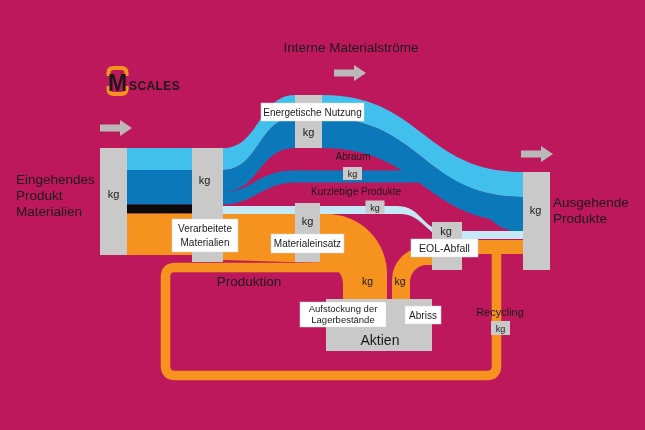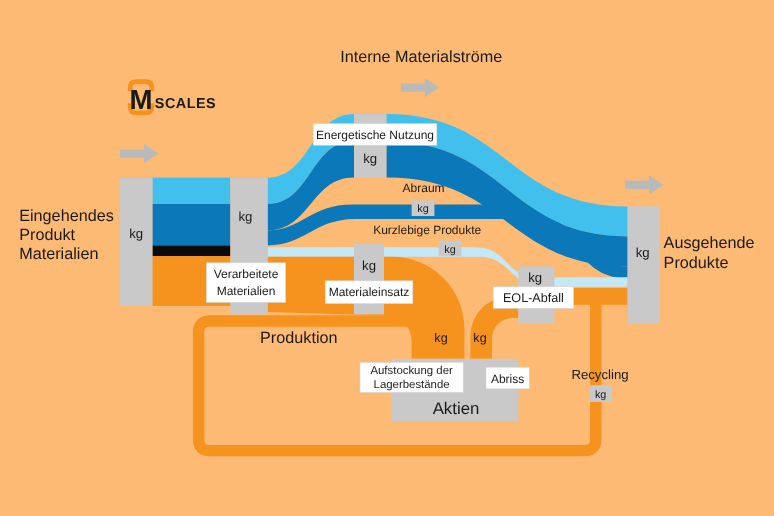--- a/index.html
+++ b/index.html
@@ -1,16 +1,16 @@
 <!DOCTYPE html>
 <html><head>
 <meta charset="utf-8">
 <style>
   html,body{margin:0;padding:0;background:#ffffff;}
-  .stage{position:relative;width:645px;height:430px;background:#fdba74;overflow:hidden;
+  .stage{position:relative;width:645px;height:430px;background:#be185d;overflow:hidden;
          font-family:"Liberation Sans",sans-serif;}
   svg text{font-family:"Liberation Sans",sans-serif;fill:#1a1a1a;}
   .lbl-box{stroke:#d6d6d6;stroke-width:0.5;}
 </style>
 </head>
 <body>
 
 <div class="stage">
 <svg width="645" height="430" viewBox="0 0 645 430">
 

